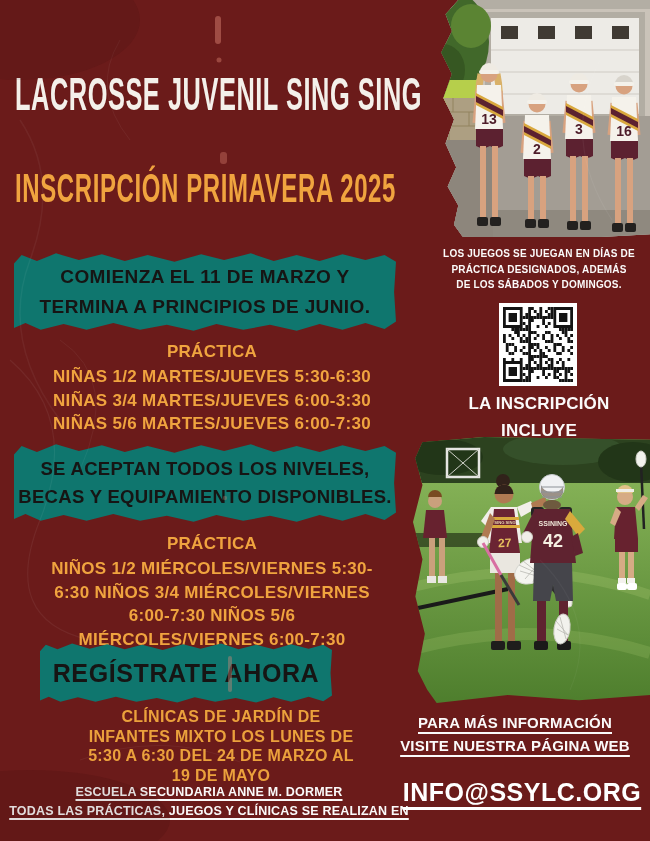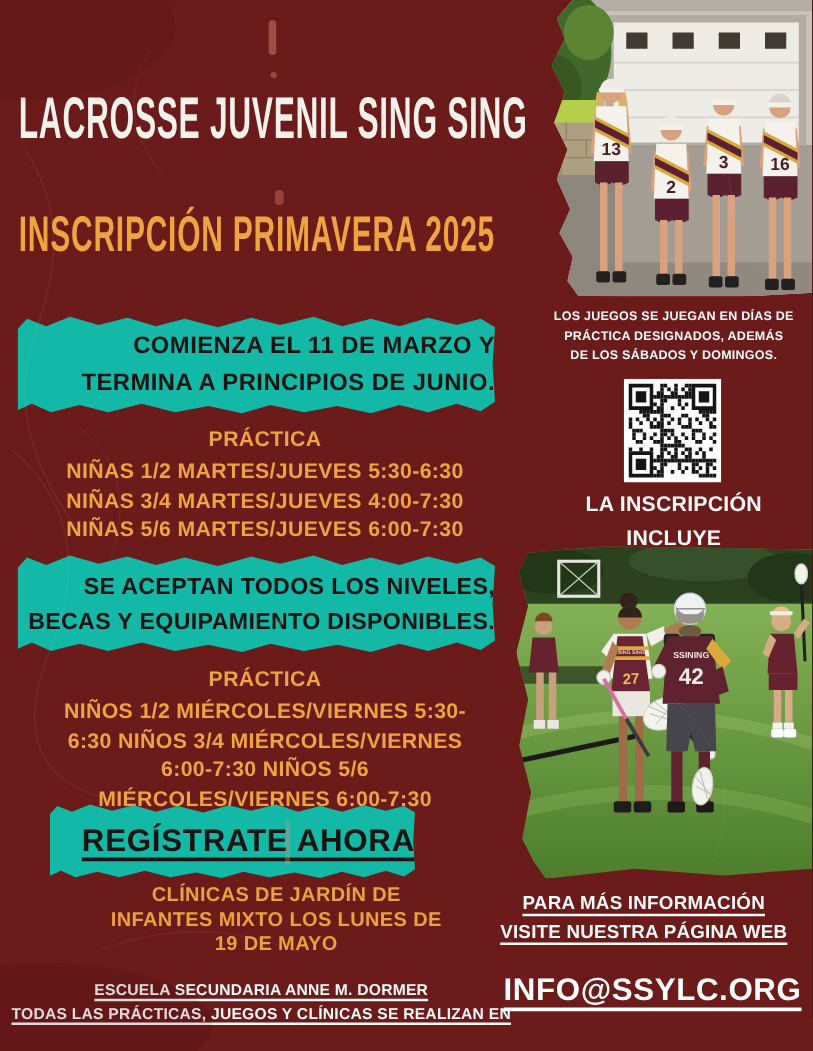--- a/index.html
+++ b/index.html
@@ -16,29 +16,29 @@
     font-size:47px;font-weight:800;letter-spacing:1px;color:#f4f0ea;
     text-shadow:0 0 1px rgba(107,27,26,.35);
   }
   .subtitle{position:absolute;left:15px;top:166px;margin:0;white-space:nowrap;}
   .subtitle .squeeze{
     display:inline-block;transform:scaleX(.60);transform-origin:left top;
     font-size:40px;font-weight:800;letter-spacing:1px;color:#f0a43f;
   }
   
   .paper{
-    position:absolute;background:#14b8a6;color:#161514;
-    display:flex;flex-direction:column;align-items:flex-end;justify-content:center;
+    position:absolute;background:#0f766e;color:#161514;
+    display:flex;flex-direction:column;align-items:center;justify-content:center;
     text-align:center;font-weight:700;
     clip-path:polygon(0 16%,2% 6%,6% 13%,11% 4%,17% 12%,23% 5%,29% 13%,35% 6%,42% 14%,49% 5%,55% 12%,62% 4%,68% 13%,74% 6%,80% 13%,86% 5%,92% 12%,97% 6%,100% 14%,99.5% 50%,100% 85%,97% 94%,92% 87%,86% 95%,80% 88%,74% 96%,67% 89%,60% 95%,53% 88%,47% 96%,40% 89%,33% 95%,26% 87%,19% 95%,13% 88%,7% 95%,3% 87%,0 93%);
   }
   .box1{left:14px;top:250px;width:382px;height:84px;font-size:19px;line-height:1.6;letter-spacing:.4px;}
   .box2{left:14px;top:441px;width:382px;height:84px;font-size:18.5px;line-height:1.5;letter-spacing:.3px;}
   .box3{left:40px;top:641px;width:292px;height:64px;font-size:25px;letter-spacing:.6px;}
-  .box3 .reg{font-weight:800;text-decoration:underline;text-decoration-thickness:3px;text-underline-offset:5px;}
+  .box3 .reg{font-weight:800;text-decoration-thickness:3px;text-underline-offset:5px;}
   
   .sched{position:absolute;left:14px;width:396px;text-align:center;color:#f0a43f;font-weight:700;font-size:17px;letter-spacing:.3px;line-height:1.4;}
   .girls{top:340px;}
   .boys{top:532px;}
   .sched .h{margin-bottom:1px;}
   .clinics{position:absolute;left:71px;top:707px;width:300px;text-align:center;color:#eba13c;font-weight:700;font-size:16px;line-height:1.22;letter-spacing:.3px;}
   .location{position:absolute;left:8px;top:783px;width:402px;text-align:center;color:#fbfafa;font-weight:700;font-size:12.5px;line-height:1.5;letter-spacing:.2px;}
   .location span{text-decoration:underline;text-decoration-thickness:1.5px;text-underline-offset:3px;}
   
   .photo{position:absolute;overflow:hidden;}
@@ -158,21 +158,21 @@
   <h2 class="subtitle"><span class="squeeze">INSCRIPCIÓN PRIMAVERA 2025</span></h2>
 
   <div class="paper box1">
     <span>COMIENZA EL 11 DE MARZO Y</span>
     <span>TERMINA A PRINCIPIOS DE JUNIO.</span>
   </div>
 
   <div class="sched girls">
     <div class="h">PRÁCTICA</div>
     <div>NIÑAS 1/2 MARTES/JUEVES 5:30-6:30</div>
-    <div>NIÑAS 3/4 MARTES/JUEVES 4:00-7:30</div>
+    <div>NIÑAS 3/4 MARTES/JUEVES 6:00-3:30</div>
     <div>NIÑAS 5/6 MARTES/JUEVES 6:00-7:30</div>
   </div>
 
   <div class="paper box2">
     <span>SE ACEPTAN TODOS LOS NIVELES,</span>
     <span>BECAS Y EQUIPAMIENTO DISPONIBLES.</span>
   </div>
 
   <div class="sched boys">
     <div class="h">PRÁCTICA</div>
@@ -182,20 +182,21 @@
     <div>MIÉRCOLES/VIERNES 6:00-7:30</div>
   </div>
 
   <div class="paper box3">
     <span class="reg">REGÍSTRATE AHORA</span>
   </div>
 
   <div class="clinics">
     <div>CLÍNICAS DE JARDÍN DE</div>
     <div>INFANTES MIXTO LOS LUNES DE</div>
+    <div>5:30 A 6:30 DEL 24 DE MARZO AL</div>
     <div>19 DE MAYO</div>
   </div>
 
   <div class="location">
     <div><span>ESCUELA SECUNDARIA ANNE M. DORMER</span></div>
     <div><span>TODAS LAS PRÁCTICAS, JUEGOS Y CLÍNICAS SE REALIZAN EN</span></div>
   </div>
 
   <div class="note games">
     <div>LOS JUEGOS SE JUEGAN EN DÍAS DE</div>

